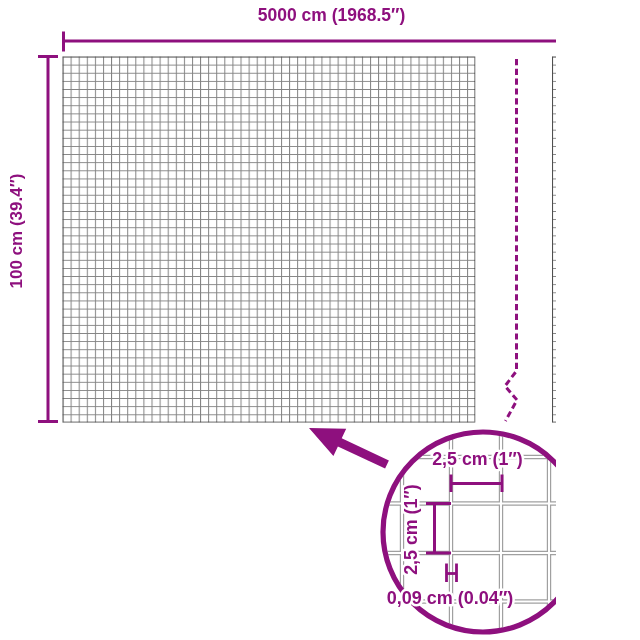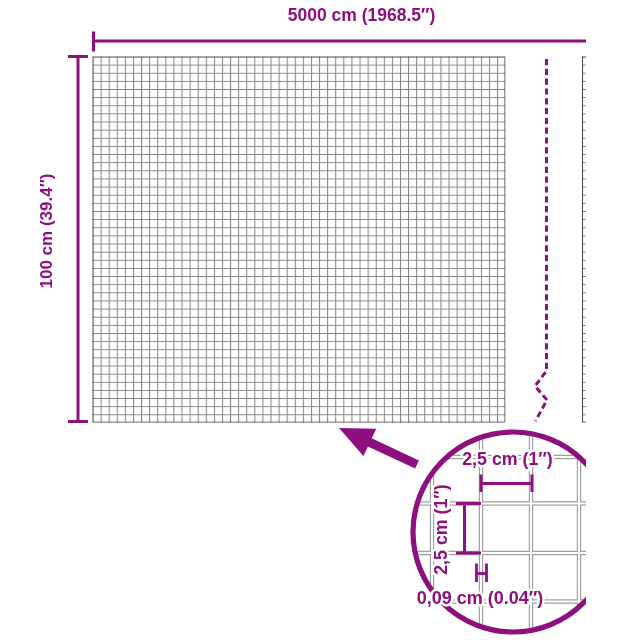--- a/index.html
+++ b/index.html
@@ -1,16 +1,16 @@
 <!DOCTYPE html>
 <html><head>
 <meta charset="utf-8">
 <style>
   html,body{margin:0;padding:0;background:#ffffff;}
-  .page{width:556px;height:640px;position:relative;overflow:hidden;background:#ffffff;margin-left:30px;}
+  .page{width:556px;height:640px;position:relative;overflow:hidden;background:#ffffff;}
   svg{display:block;}
   text{font-family:"Liberation Sans",sans-serif;font-weight:bold;fill:#8E107E;}
 </style>
 </head>
 <body>
 
 <div class="page">
 <svg width="640" height="640" viewBox="0 0 640 640">
   <defs>
 

